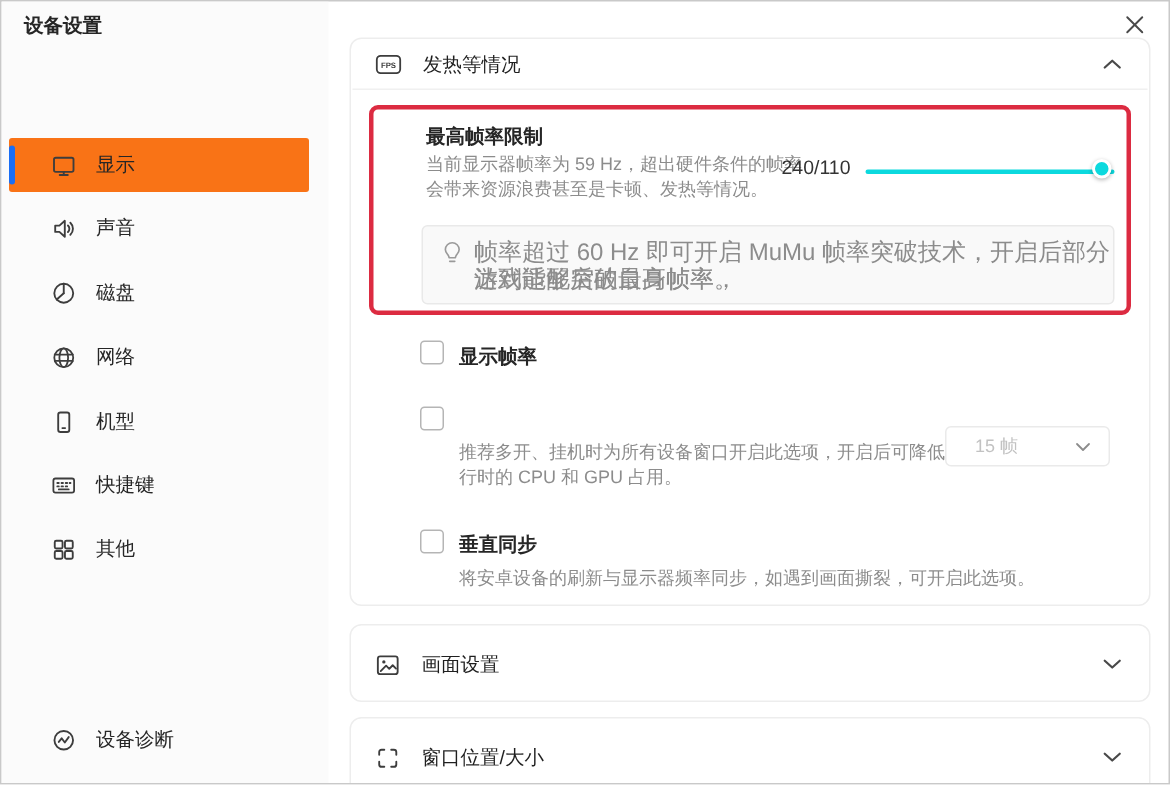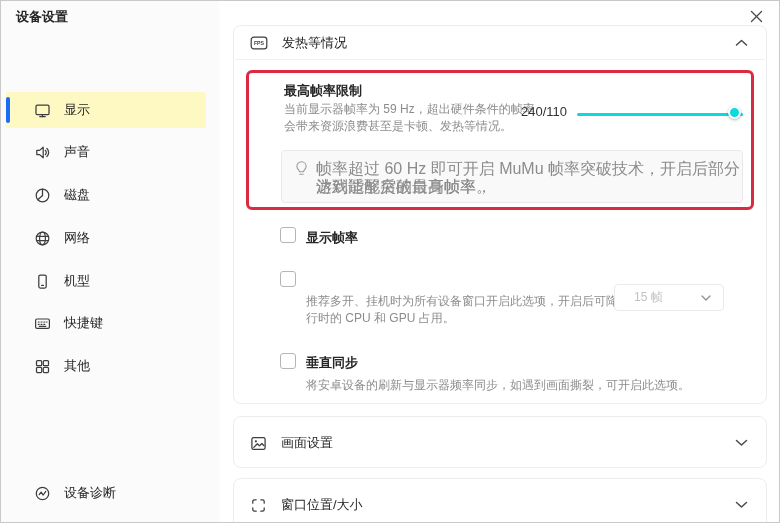--- a/index.html
+++ b/index.html
@@ -13,21 +13,21 @@
   
   .win-title { left:15px; top:7px; font-size:13px; color:#262626; font-weight:600; }
   .close-btn { left:742px; top:2px; width:26px; height:26px; display:flex; align-items:center; justify-content:center; cursor:pointer; }
   
   .sidebar { left:0; top:0; width:218px; height:523px; background:#fbfbfb;padding-left:10px; }
   .side-item {
     position:absolute; left:5px; width:200px; height:36px; border-radius:2px;
     display:flex; align-items:center; padding-left:28px; gap:13px;
     font-size:13px; color:#262626; cursor:pointer;
   }
-  .side-item.selected { background:#fef9c3; }
+  .side-item.selected { background:#f97316; }
   .side-item.selected::before {
     content:""; position:absolute; left:0; top:5px; bottom:5px; width:3.5px;
     background:#1a6ef5; border-radius:2px;
   }
   .icon { display:block; flex:0 0 auto; }
   
   .card { background:#ffffff; border:1px solid #ededed; border-radius:8px; }
   .card-header {
     display:flex; align-items:center; height:33px; padding-left:16px; gap:14px;
     font-size:13px; color:#1f1f1f; position:relative; cursor:pointer;
@@ -180,21 +180,21 @@
         <div class="abs tip-text" style="left:34px; top:27px;">达到适配后的最高帧率。</div>
       </div>
     </div>
 
     <div class="checkbox" style="left:46px; top:201px;"></div>
     <div class="cb-label" style="left:72px; top:203px;">显示帧率</div>
 
     <div class="checkbox" style="left:46px; top:245px;"></div>
     <div class="sub-text" style="left:72px; top:267px;">推荐多开、挂机时为所有设备窗口开启此选项，开启后可降低运</div>
     <div class="sub-text" style="left:72px; top:284px;">行时的 CPU 和 GPU 占用。</div>
-    <div class="dropdown" style="left:380px; top:258px;gap:8px;">
+    <div class="dropdown" style="left:396px; top:258px;gap:8px;">
       <span class="dd-value">15 帧</span>
       <svg width="10" height="6" viewBox="0 0 10 6" fill="none" stroke="#8c8c8c" stroke-width="1.2" stroke-linecap="round" stroke-linejoin="round">
           <polyline points="1,1 5,5 9,1"></polyline>
         </svg>
     </div>
 
     <div class="checkbox" style="left:46px; top:327px;"></div>
     <div class="cb-label" style="left:72px; top:328px;">垂直同步</div>
     <div class="sub-text" style="left:72px; top:351px;">将安卓设备的刷新与显示器频率同步，如遇到画面撕裂，可开启此选项。</div>
   </div>

